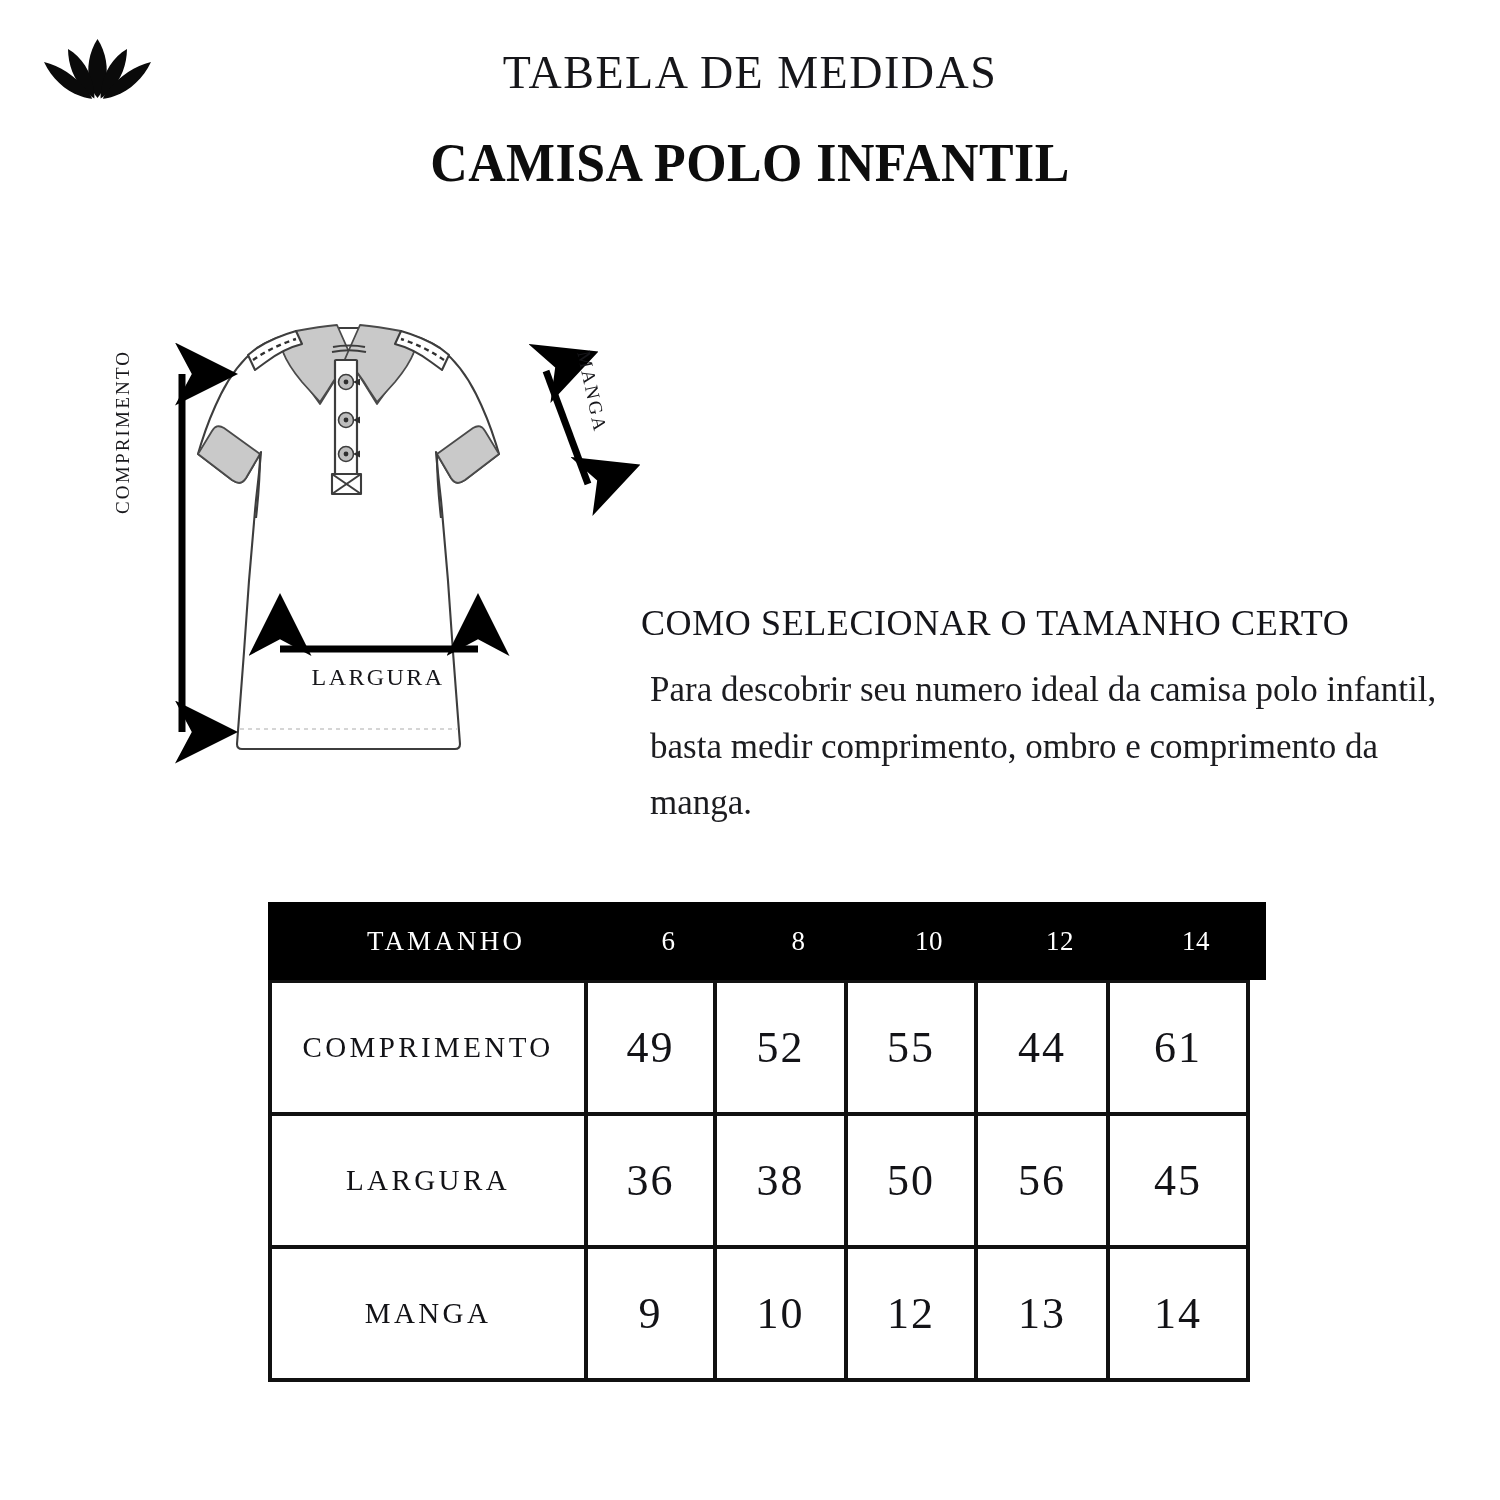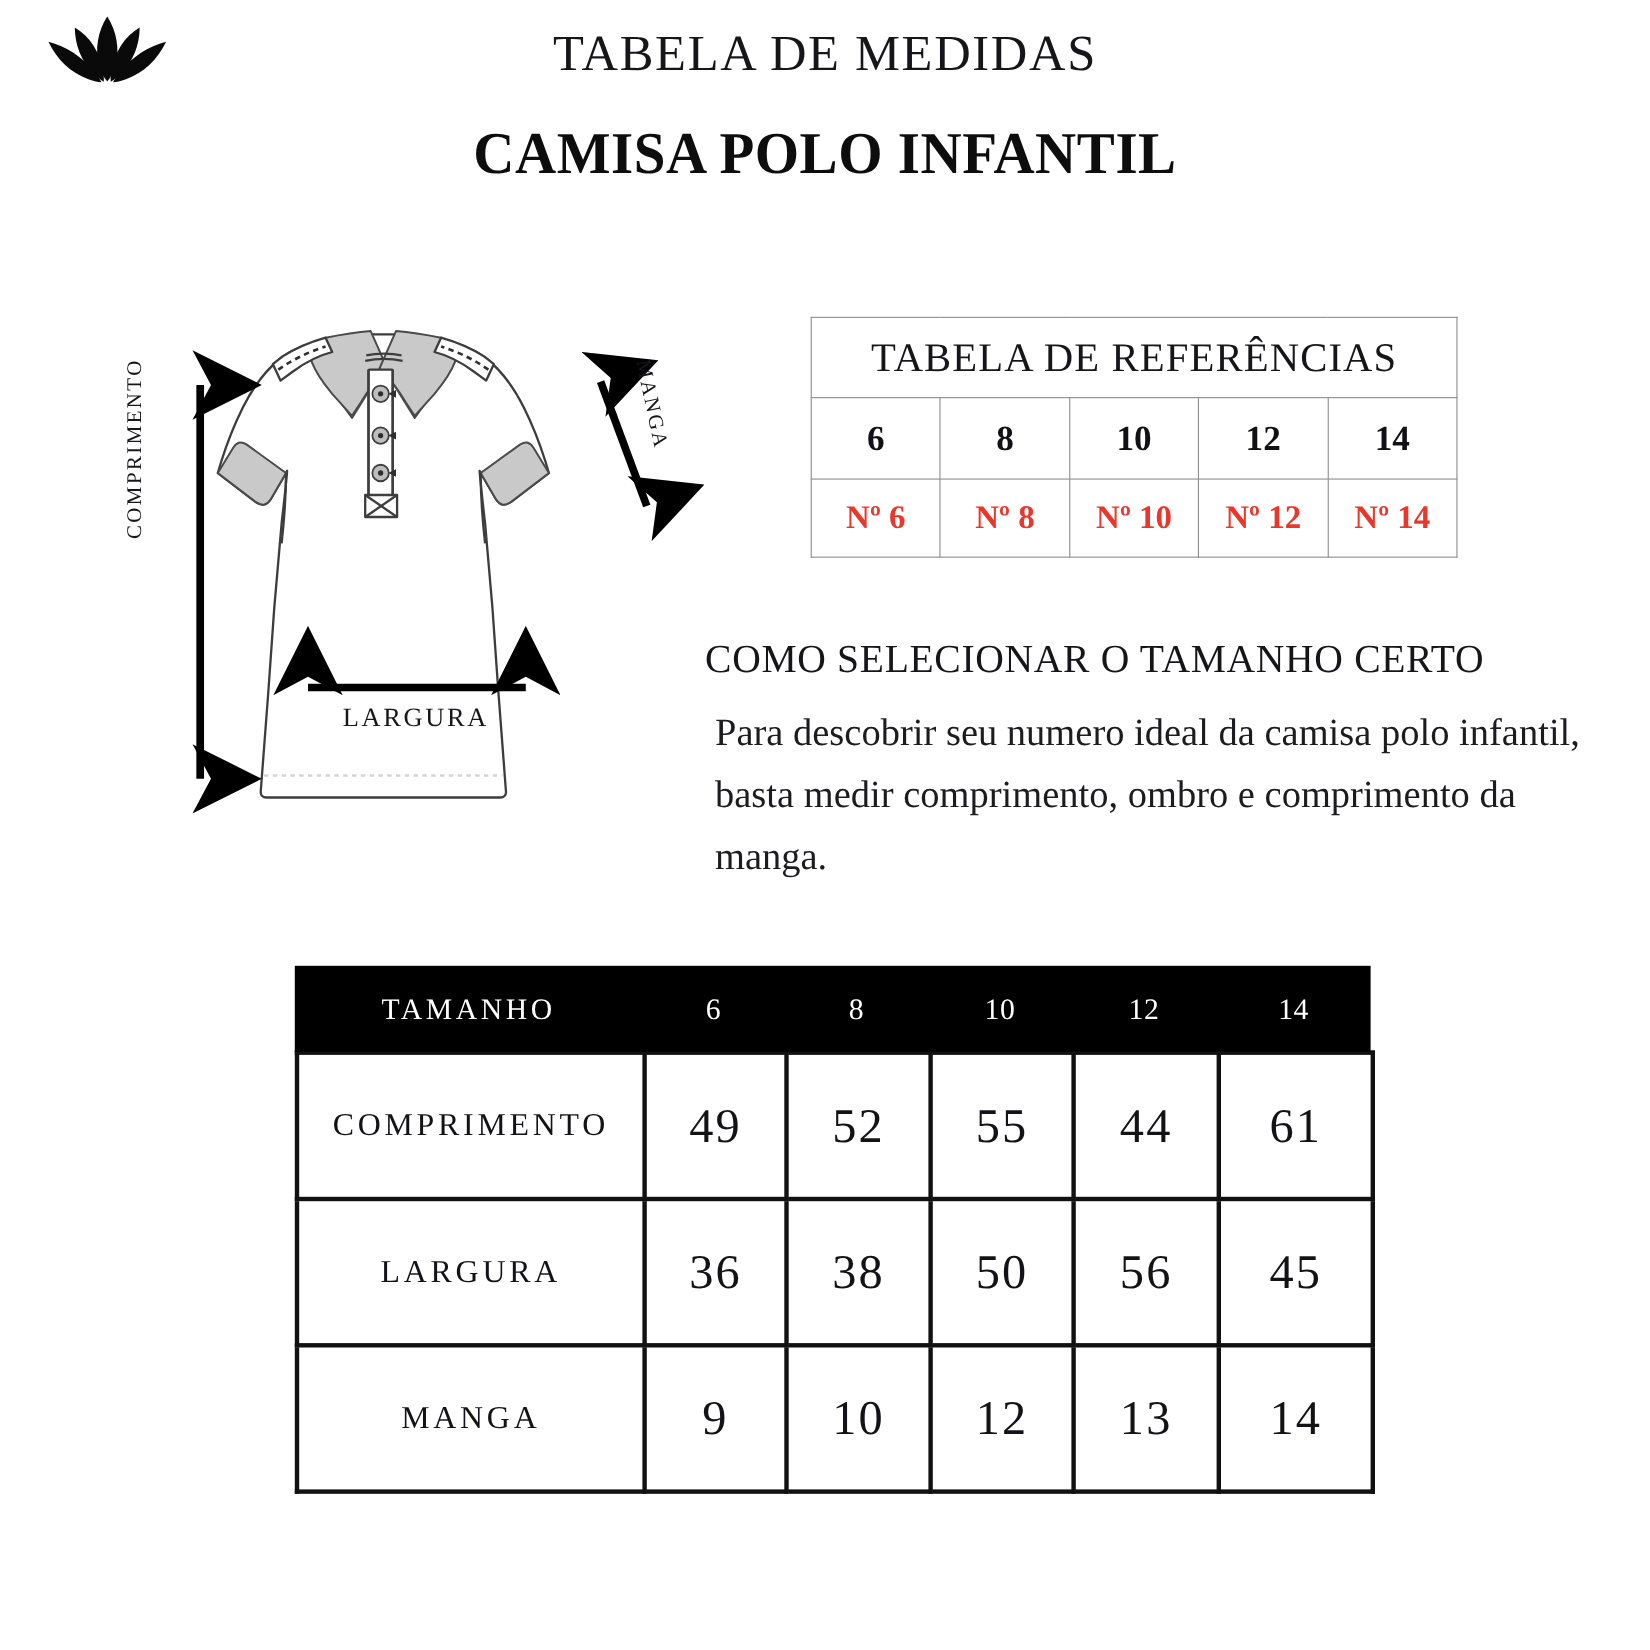--- a/index.html
+++ b/index.html
@@ -4,21 +4,21 @@
 <style>
   html,body{margin:0;padding:0;}
   body{
     width:1500px;height:1500px;
     background:#ffffff;
     font-family:"Liberation Serif", serif;
     color:#1a1a1a;
     overflow:hidden;
     position:relative;
   }
-  .page{position:relative;width:1500px;height:1280px;}
+  .page{position:relative;width:1500px;height:1280px;margin-top:24px;}
 
   
   .logo{position:absolute;left:35px;top:12px;width:125px;height:80px;}
 
   
   .title-main{
     position:absolute;left:0;top:22px;width:1500px;
     text-align:center;
     font-size:46px;letter-spacing:1.5px;font-weight:400;
     font-family:"Liberation Serif", serif;
@@ -92,21 +92,21 @@
     position:absolute;left:650px;top:638px;width:800px;
     font-size:35px;line-height:1.62;color:#1c1c20;
   }
 
   
   .main-table-wrap{position:absolute;left:268px;top:878px;width:978px;}
   .main-head{
     background:#000000;
     width:978px;height:78px;
     display:flex;align-items:center;
-    position:relative;left:0;
+    position:relative;left:0;padding-left:20px;
   }
   .main-head .hc{
     color:#ffffff;
     text-align:center;
     font-size:27px;letter-spacing:3.2px;
     font-family:"Liberation Serif", serif;
   }
   .main-head .hc.num{font-size:27px;letter-spacing:0.5px;}
   .mt{
     border-collapse:collapse;
@@ -277,41 +277,20 @@
       <line class="arw" x1="160" y1="345" x2="358" y2="345" marker-start="url(#ahH1)" marker-end="url(#ahH2)"></line>
 
       <line class="arw" x1="426" y1="67" x2="468" y2="180" marker-start="url(#ahU)" marker-end="url(#ahD)"></line>
     </svg>
   </div>
 
   <div class="lbl-comprimento">COMPRIMENTO</div>
   <div class="lbl-largura">LARGURA</div>
   <div class="lbl-manga">MANGA</div>
 
-  <table class="ref-table">
-    <tbody>
-      <tr>
-        <td class="ref-title" colspan="5" style="border-color: rgb(141, 141, 141);">TABELA DE REFERÊNCIAS</td>
-      </tr>
-      <tr>
-        <td class="ref-size" style="border-color: rgb(141, 141, 141);">6</td>
-        <td class="ref-size" style="border-color: rgb(141, 141, 141);">8</td>
-        <td class="ref-size" style="border-color: rgb(141, 141, 141);">10</td>
-        <td class="ref-size" style="border-color: rgb(141, 141, 141);">12</td>
-        <td class="ref-size" style="border-color: rgb(141, 141, 141);">14</td>
-      </tr>
-      <tr>
-        <td class="ref-num" style="color: rgb(234, 55, 44); border-color: rgb(141, 141, 141);">Nº 6</td>
-        <td class="ref-num" style="color: rgb(234, 55, 44); border-color: rgb(141, 141, 141);">Nº 8</td>
-        <td class="ref-num" style="color: rgb(234, 55, 44); border-color: rgb(141, 141, 141);">Nº 10</td>
-        <td class="ref-num" style="color: rgb(234, 55, 44); border-color: rgb(141, 141, 141);">Nº 12</td>
-        <td class="ref-num" style="color: rgb(234, 55, 44); border-color: rgb(141, 141, 141);">Nº 14</td>
-      </tr>
-    </tbody>
-  </table>
 
   <div class="howto-title">COMO SELECIONAR O TAMANHO CERTO</div>
   <div class="howto-body">Para descobrir seu numero ideal da camisa polo infantil, basta medir comprimento, ombro e comprimento da manga.</div>
 
   <div class="main-table-wrap">
     <div class="main-head">
       <div class="hc" style="width:316px">TAMANHO</div>
       <div class="hc num" style="width:129px">6</div>
       <div class="hc num" style="width:131px">8</div>
       <div class="hc num" style="width:130px">10</div>

